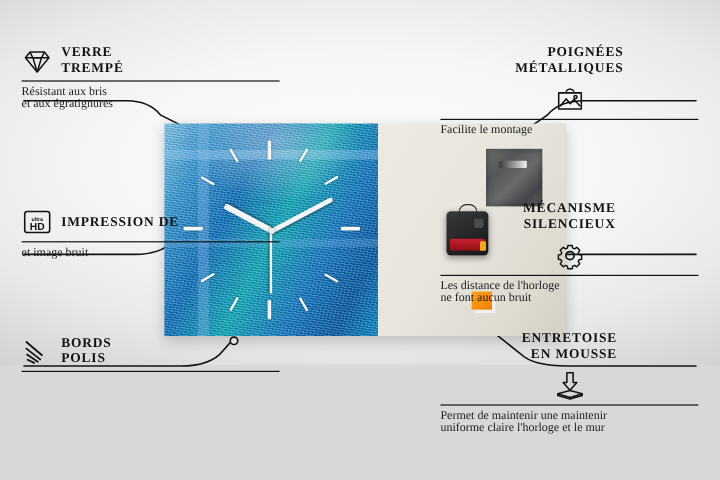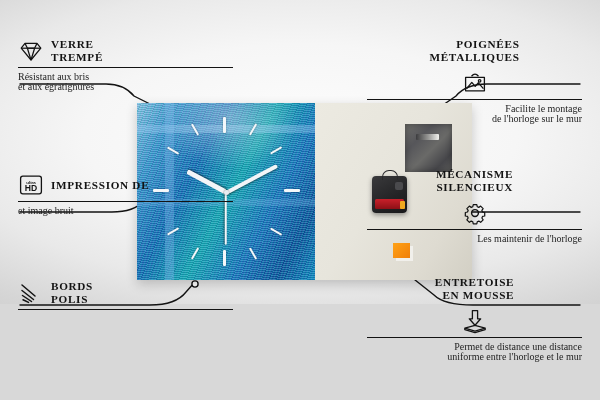--- a/index.html
+++ b/index.html
@@ -24,21 +24,21 @@
     font-weight:700;font-size:11.2px;letter-spacing:.7px;
     color:#131313;line-height:12.6px;text-transform:uppercase;
   }
   .feature.left .title{text-align:left;}
   .feature.right .title{text-align:right;}
   .rule{height:1.3px;background:#131313;margin:3px 0 3.5px 0;}
   .desc{
     font-family:"Liberation Serif", serif;
     font-size:10px;line-height:10.2px;color:#1d1d1d;
   }
-  .feature.right .desc{text-align:right;}
+  .feature.right .desc{text-align:left;}
 
   .icon{width:26px;height:26px;flex:0 0 26px;display:block;}
   .icon svg{display:block;width:26px;height:26px;}
 
   
   #f-verre{left:18px;top:38px;}
   #f-impression{left:18px;top:172px;}
   #f-bords{left:18px;top:280px;}
   #f-poignees{left:367px;top:38px;}
   #f-mecanisme{left:367px;top:168px;}
@@ -237,54 +237,54 @@
           <path d="M9.5 6.2 Q13 2.2 16.5 6.2"></path>
           <rect x="3.6" y="7.4" width="18.8" height="13.4"></rect>
           <path d="M4.6 18.6 L9.8 12.4 L13.2 16.4 L16.4 12.8 L21.4 18.6"></path>
           <circle cx="17.6" cy="10.8" r="1.25"></circle>
         </g>
           </svg>
       </span>
     </div>
     <div class="rule"></div>
     <div class="desc">Facilite le montage</div>
-    <div class="desc">de l'horloge sur le mur</div>
   </div>
 
   <div class="feature right" id="f-mecanisme">
     <div class="head">
       <div>
         <div class="title">MÉCANISME</div>
         <div class="title">SILENCIEUX</div>
       </div>
       <span class="icon">
         <svg viewBox="0 0 26 26">
           <path fill="none" stroke="#131313" stroke-width="1.45" stroke-linejoin="round" d="M10.9 2.9 h4.2 l.55 2.6 1.85 .78 2.2-1.5 2.97 2.97 -1.5 2.2 .78 1.85 2.6 .55 v4.2 l-2.6 .55 -.78 1.85 1.5 2.2 -2.97 2.97 -2.2-1.5 -1.85 .78 -.55 2.6 h-4.2 l-.55-2.6 -1.85-.78 -2.2 1.5 -2.97-2.97 1.5-2.2 -.78-1.85 -2.6-.55 v-4.2 l2.6-.55 .78-1.85 -1.5-2.2 2.97-2.97 2.2 1.5 1.85-.78 z" transform="scale(.84) translate(2.5 2.5)"></path>
           <circle cx="13" cy="13" r="3.4" fill="none" stroke="#131313" stroke-width="1.45"></circle>
         </svg>
       </span>
     </div>
     <div class="rule"></div>
-    <div class="desc">Les maintenir de l'horloge</div>
+    <div class="desc">Les distance de l'horloge</div>
+    <div class="desc">ne font aucun bruit</div>
   </div>
 
   <div class="feature right" id="f-entretoise">
     <div class="head">
       <div>
         <div class="title">ENTRETOISE</div>
         <div class="title">EN MOUSSE</div>
       </div>
       <span class="icon">
         <svg viewBox="0 0 26 26">
             <g fill="none" stroke="#131313" stroke-width="1.3" stroke-linejoin="round">
           <path d="M10.4 2.6 h5.2 v8.2 h3.1 L13 17.2 L7.3 10.8 h3.1 z"></path>
           <path d="M13 17.4 L23.2 20.2 L13 23.2 L2.8 20.2 z"></path>
           <path d="M2.8 20.2 v1.4 L13 24.6 L23.2 21.6 v-1.4"></path>
         </g>
           </svg>
       </span>
     </div>
     <div class="rule"></div>
-    <div class="desc">Permet de distance une distance</div>
-    <div class="desc">uniforme entre l'horloge et le mur</div>
+    <div class="desc">Permet de maintenir une maintenir</div>
+    <div class="desc">uniforme claire l'horloge et le mur</div>
   </div>
 
 </div>
 
 </body></html>

